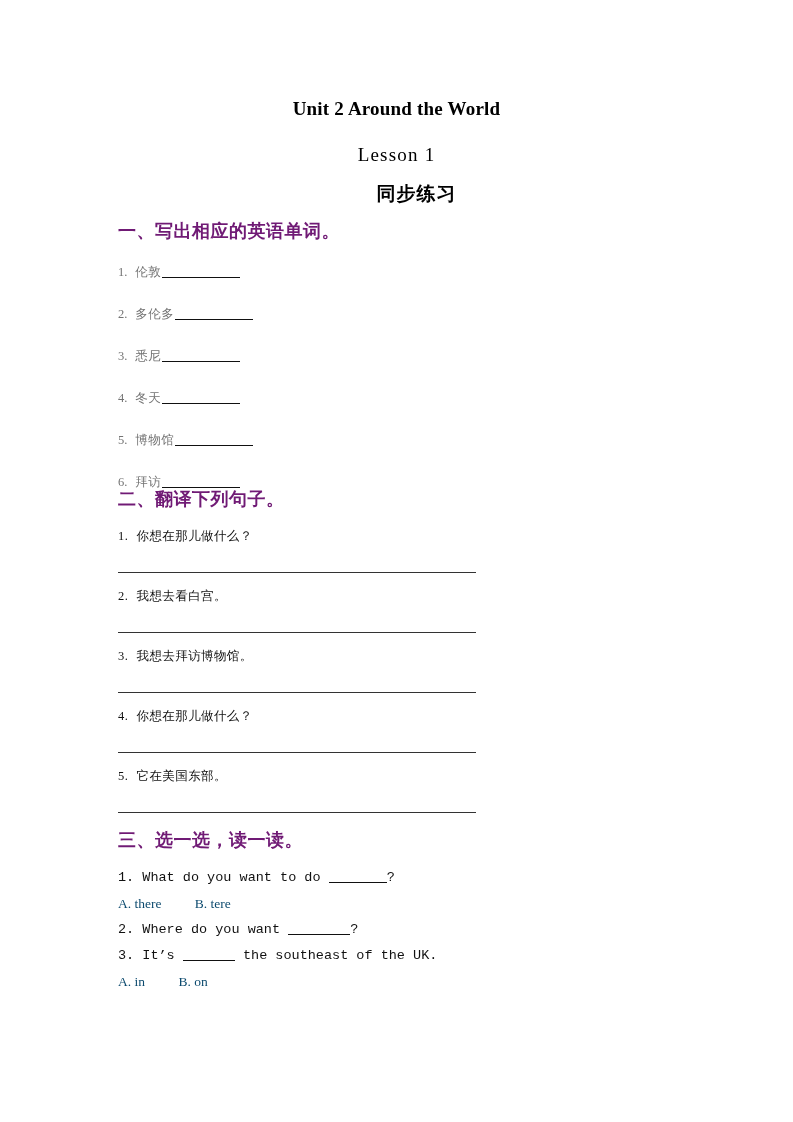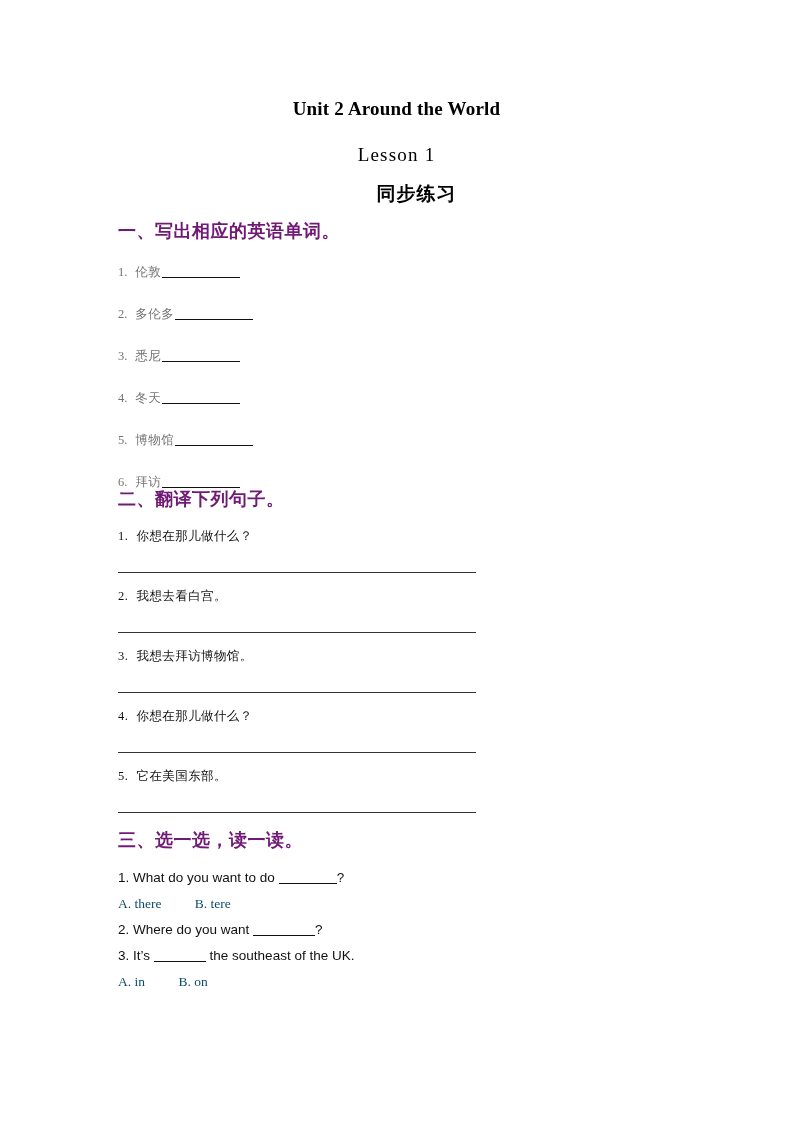--- a/index.html
+++ b/index.html
@@ -118,21 +118,21 @@
   .answer-rule {
     width: 358px;
     height: 0;
     border-bottom: 1px solid #333;
     margin-top: 27px;
     margin-bottom: 14px;
   }
 
   
   .choice-q {
-    font-family: Liberation Sans, sans-serif;
+    font-family: Liberation Mono, monospace;
     font-size: 13.5px;
     line-height: 19px;
     color: #111;
     margin-bottom: 7px;
     white-space: nowrap;
   }
   .choice-opts {
     font-family: "Liberation Serif", "DejaVu Serif", serif;
     font-size: 13.5px;
     line-height: 19px;

